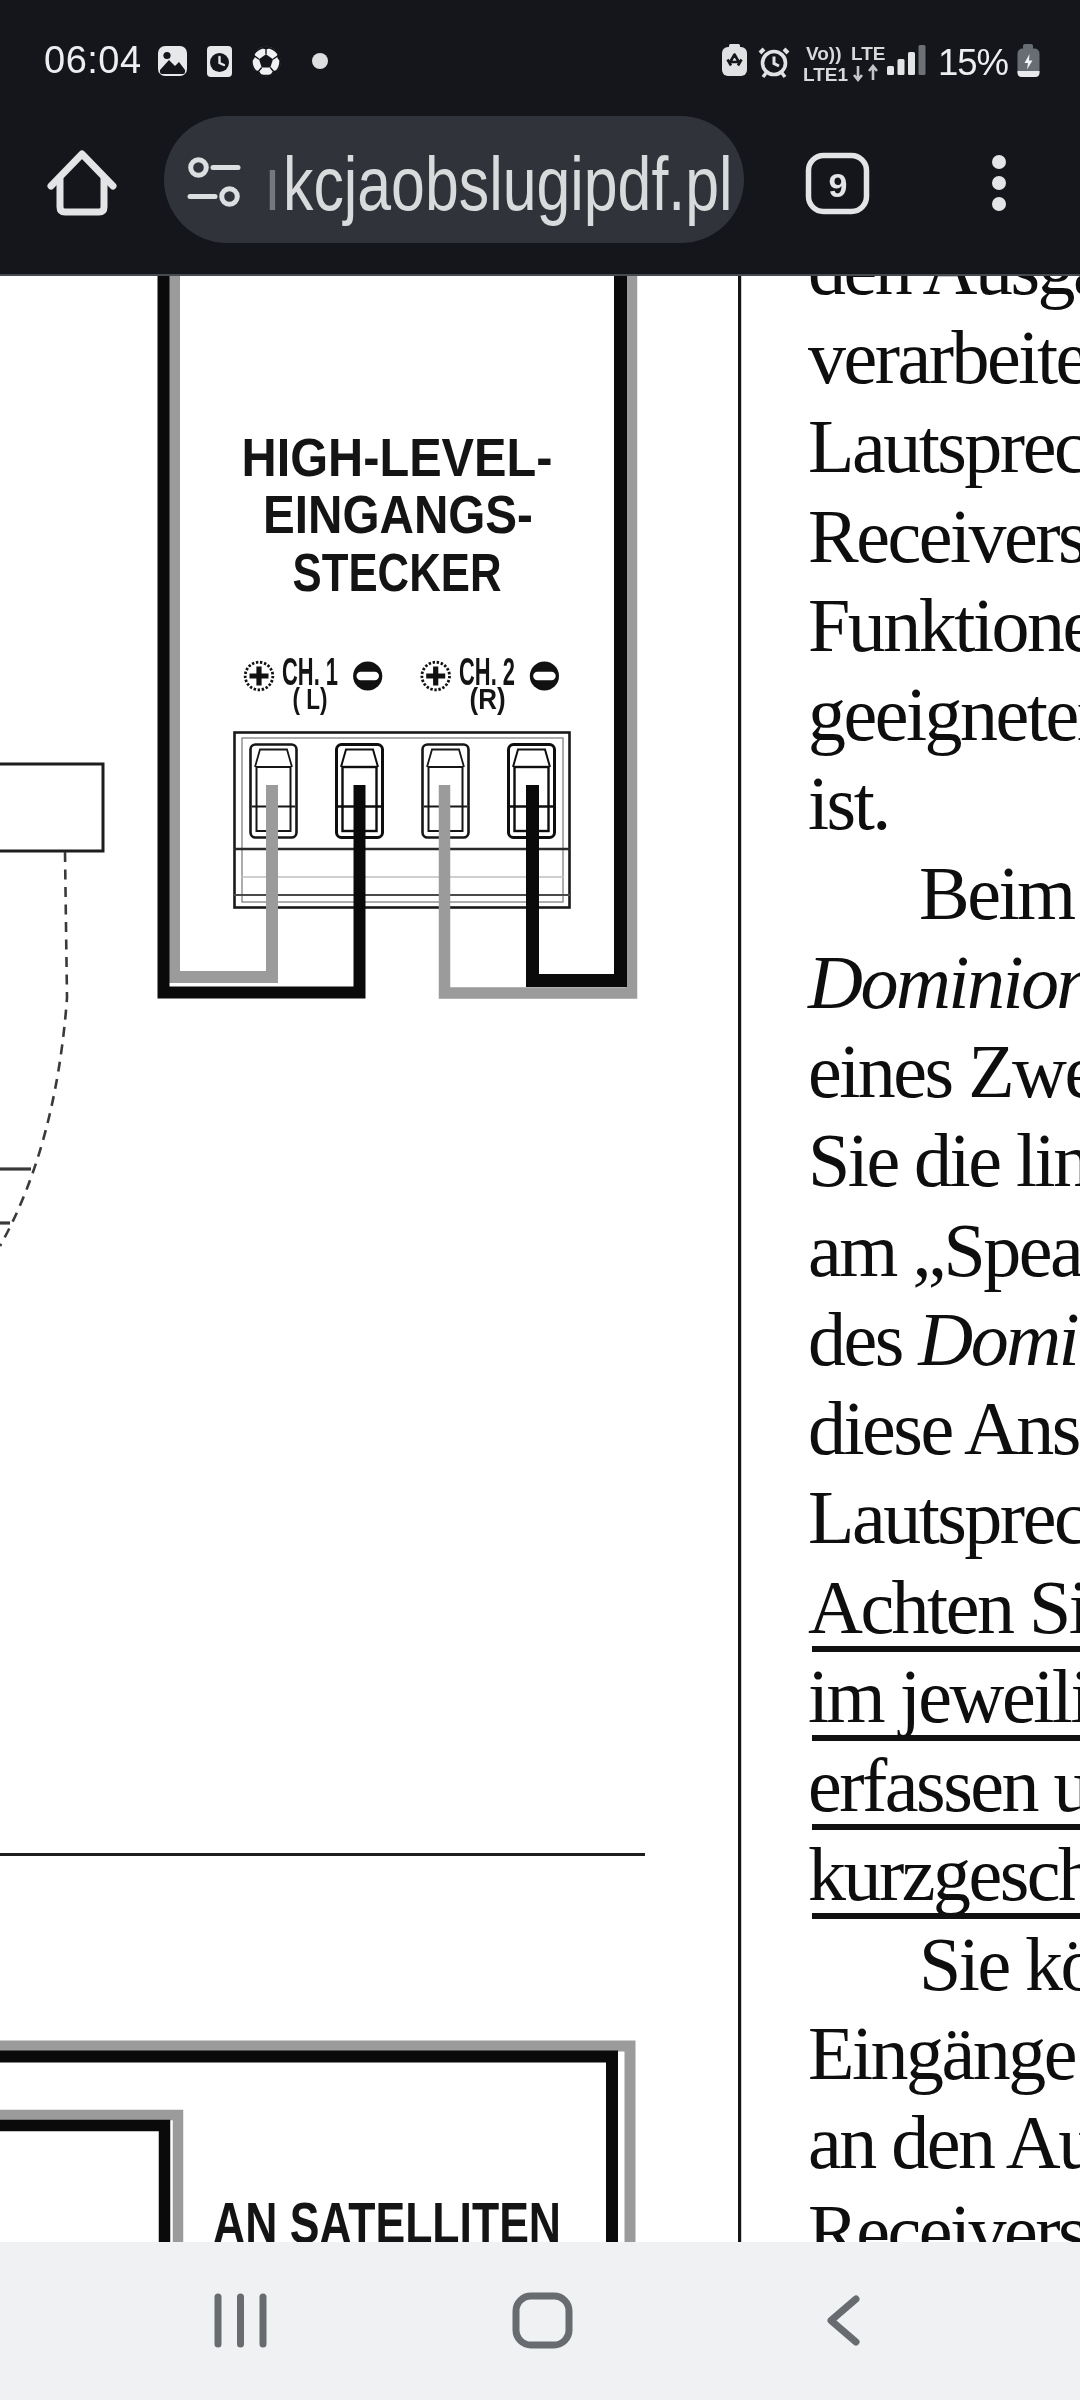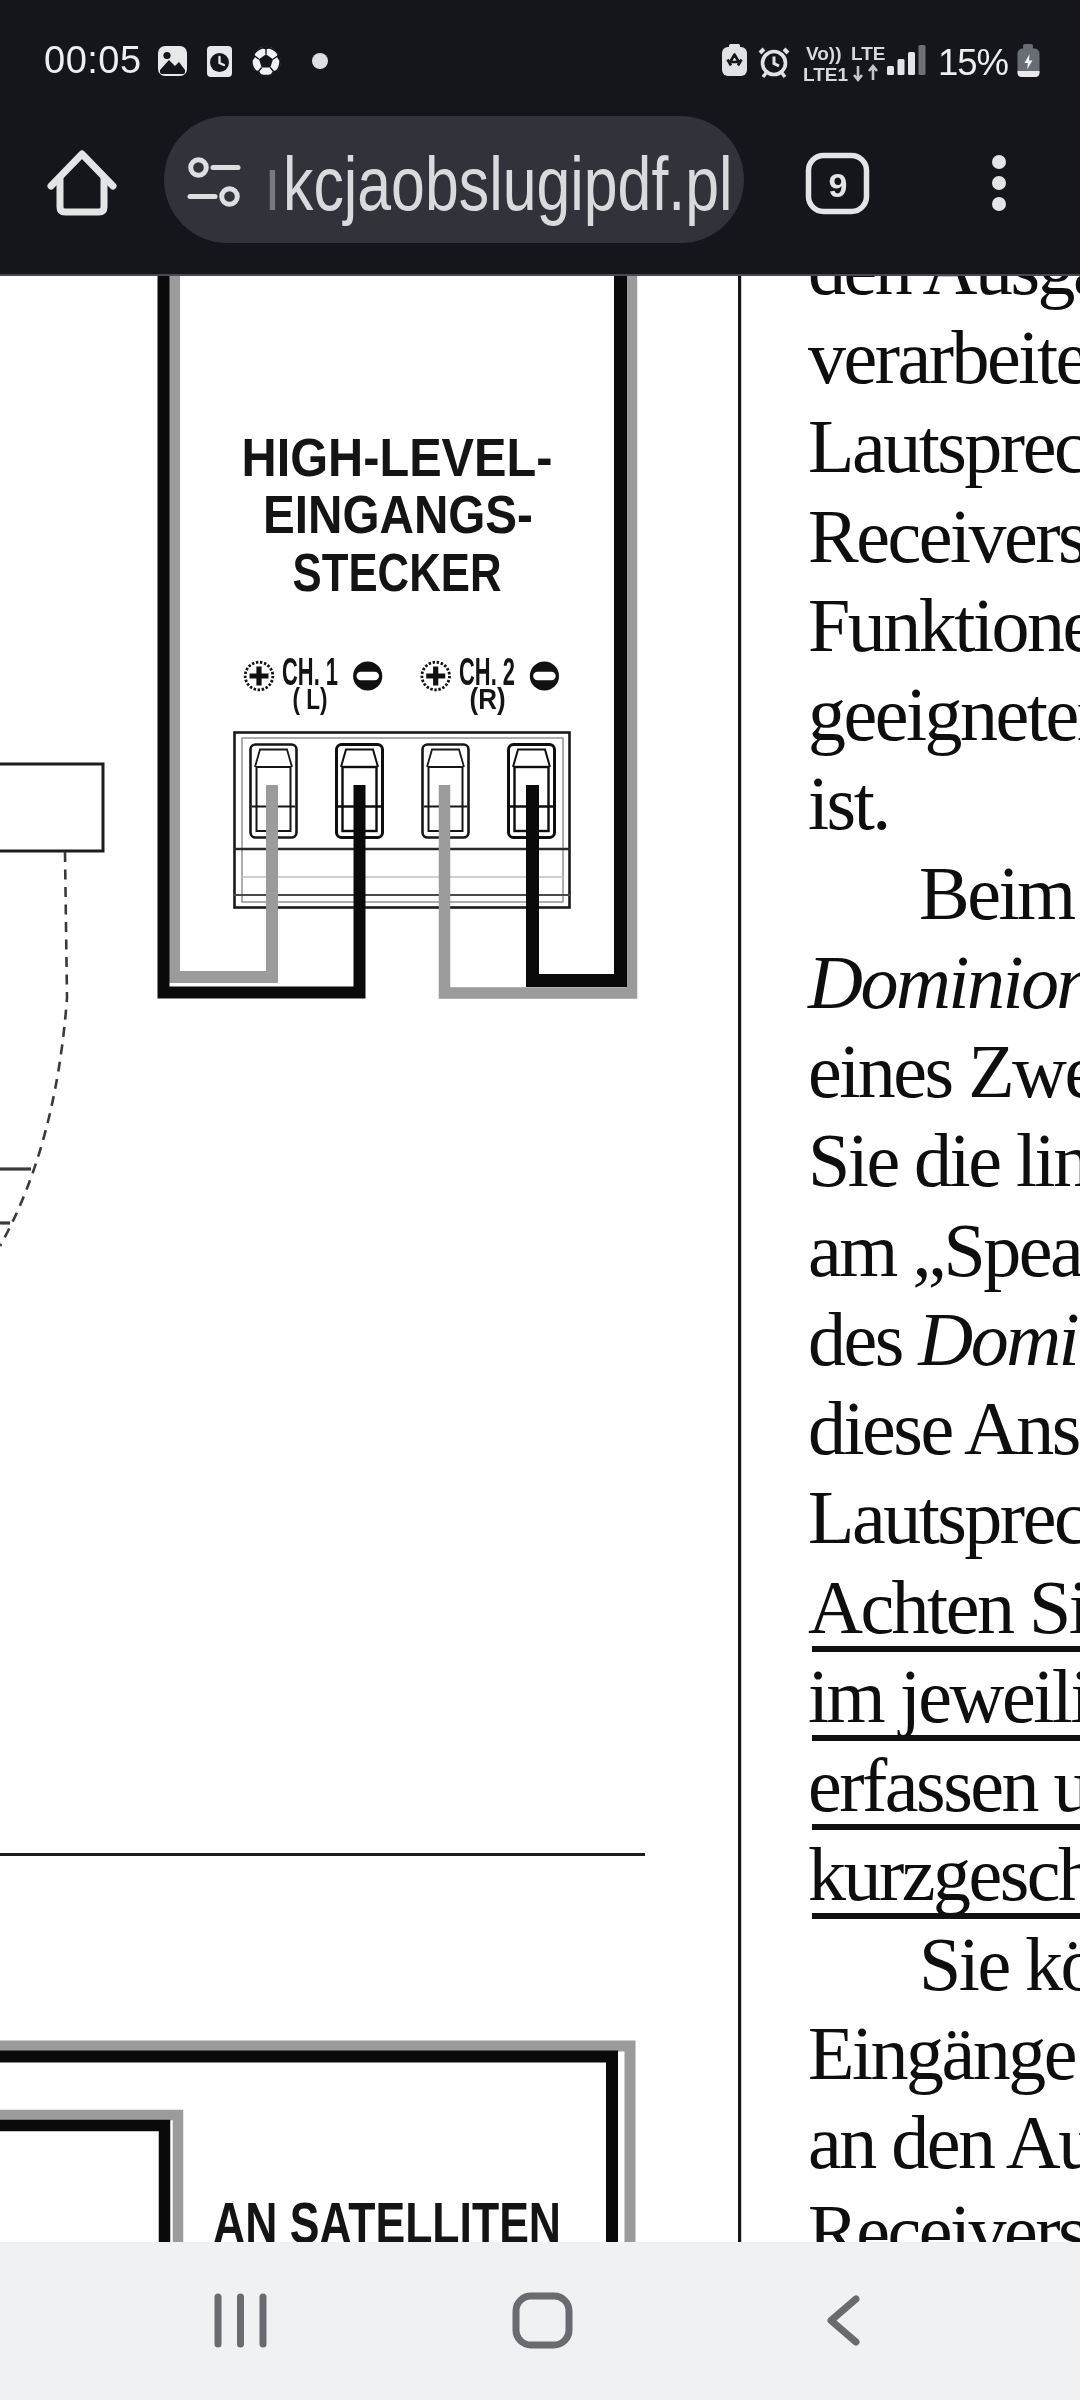--- a/index.html
+++ b/index.html
@@ -10,21 +10,21 @@
 #urltext{position:absolute;left:283px;top:140px;font-size:76px;letter-spacing:0;color:#d9dadc;white-space:nowrap;transform:scaleX(0.80);transform-origin:0 0;}
 #urlpartial{position:absolute;left:264px;top:140px;font-size:76px;color:#75797e;transform:scaleX(0.80);transform-origin:0 0;}
 #navbar{position:absolute;top:2242px;left:0;width:1080px;height:158px;background:#eff1f3;}
 .svgabs{position:absolute;left:0;}
 </style>
 </head>
 <body>
 
 <div id="chrome"></div>
 
-<div id="time">00:05</div>
+<div id="time">06:04</div>
 
 <svg id="statusicons" class="svgabs" style="top:0" width="1080" height="115" viewBox="0 0 1080 115">
 
 <g>
 <rect x="158" y="46" width="29" height="30" rx="7" fill="#e7e8ea"></rect>
 <circle cx="167" cy="55.5" r="3.6" fill="#14161b"></circle>
 <path d="M160 70 L169 60 L175 66 L179 62 L185 70 L185 72 Q185 74 183 74 L162 74 Q160 74 160 72 Z" fill="#14161b"></path>
 </g>
 
 <g>

